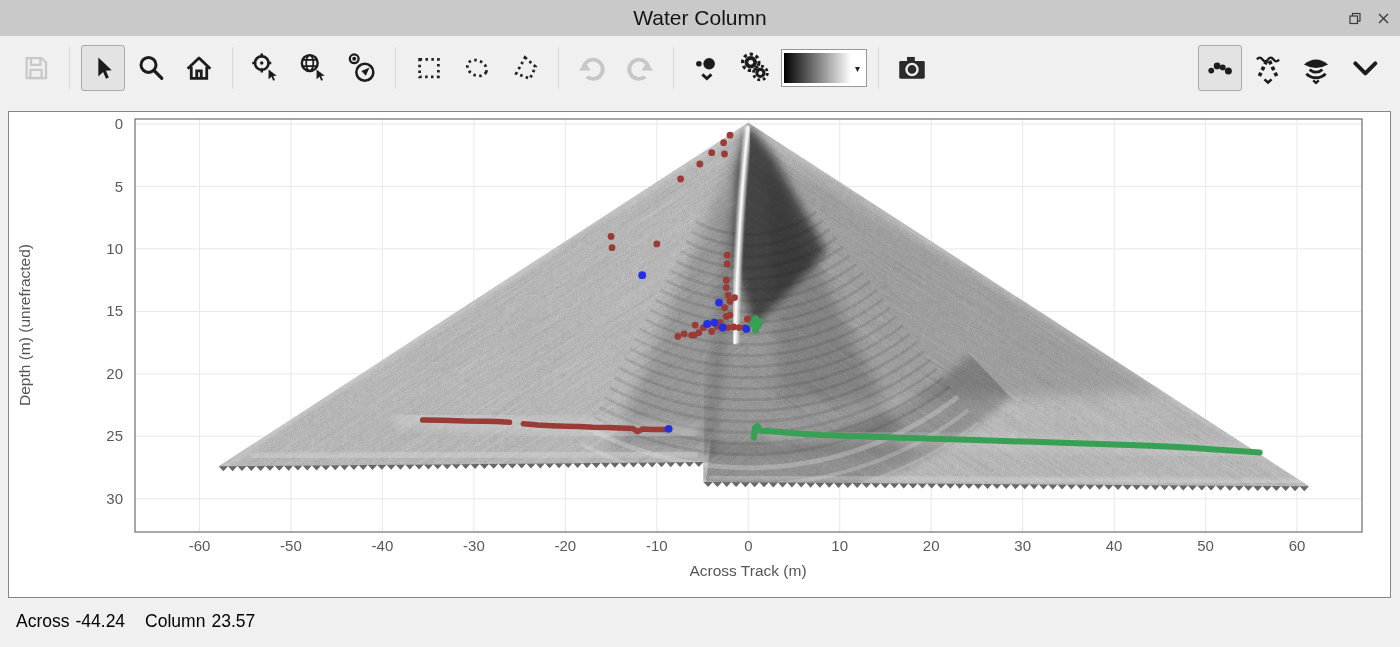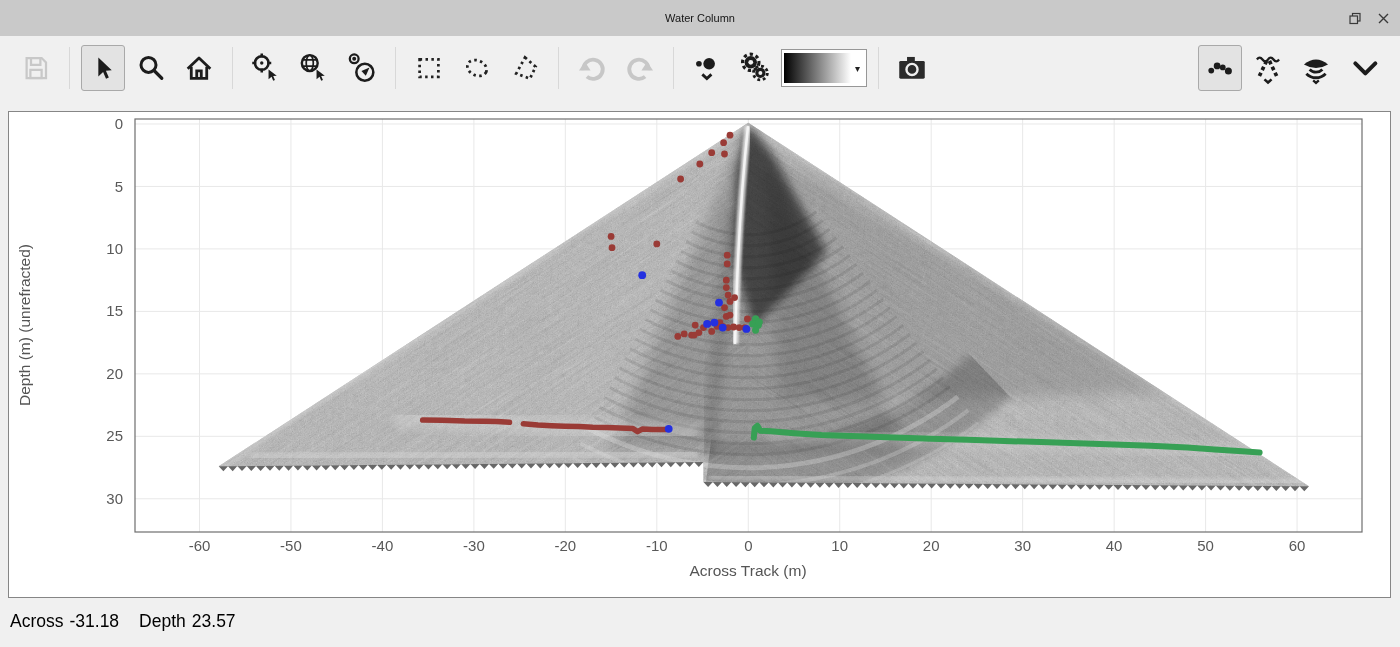--- a/index.html
+++ b/index.html
@@ -1,36 +1,36 @@
 <!DOCTYPE html>
 <html><head>
 <meta charset="utf-8">
 <style>
   html,body{margin:0;padding:0;width:1400px;height:647px;overflow:hidden;
     background:#f0f0f0;font-family:"Liberation Sans",sans-serif;}
   .titlebar{position:absolute;left:0;top:0;width:1400px;height:36px;background:#c9c9c9;
     display:flex;align-items:center;justify-content:center;}
-  .titlebar .title{font-size:11px;color:#141414;}
+  .titlebar .title{font-size:21px;color:#141414;}
   .win-controls{position:absolute;right:8px;top:0;height:36px;display:flex;align-items:center;gap:10px;}
   .win-btn{width:18px;height:18px;display:flex;align-items:center;justify-content:center;cursor:default;}
   .toolbar{position:absolute;left:0;top:36px;width:1400px;height:64px;background:#f0f0f0;
     display:flex;align-items:center;padding:0 14px;box-sizing:border-box;gap:4px;}
   .tbtn{width:42px;height:44px;display:flex;align-items:center;justify-content:center;
     border:1px solid transparent;border-radius:3px;flex:0 0 auto;}
   .tbtn.active{background:#e3e3e3;border-color:#a9a9a9;}
   .sep{width:1px;height:42px;background:#d8d8d8;margin:0 7px;flex:0 0 auto;}
   .spacer{flex:1 1 auto;}
   .colormap-widget{width:86px;height:38px;background:#ffffff;border:1px solid #979797;
     display:flex;align-items:center;padding:2px;box-sizing:border-box;flex:0 0 auto;}
   .colormap-gradient{flex:1 1 auto;height:30px;}
   .colormap-arrow{width:13px;text-align:center;font-size:10px;color:#222;}
   .panel{position:absolute;left:8px;top:111px;width:1381px;height:485px;background:#ffffff;
     border:1px solid #868686;}
   .statusbar{position:absolute;left:0;top:599px;width:1400px;height:44px;background:#f0f0f0;
-    display:flex;align-items:center;padding-left:10px;box-sizing:border-box;
+    display:flex;align-items:center;padding-left:16px;box-sizing:border-box;
     font-size:17.5px;color:#000;}
   .statusbar span{margin-right:6px;}
   .statusbar .gap{width:8px;}
   svg{display:block;}
 </style>
 </head>
 <body>
 
 <div class="titlebar">
   <div class="title">Water Column</div>
@@ -429,17 +429,17 @@
         <text x="114" y="329.3" text-anchor="end">25</text>
         <text x="114" y="391.8" text-anchor="end">30</text>
         <text x="739" y="464" text-anchor="middle" font-size="15.5" fill="#555">Across Track (m)</text>
         <text x="21" y="213" text-anchor="middle" font-size="15.5" fill="#555" transform="rotate(-90 21 213)">Depth (m) (unrefracted)</text>
       </g>
     </svg>
 </div>
 
 <div class="statusbar">
   <span>Across</span>
-  <span>-31.18</span>
+  <span>-44.24</span>
   <span class="gap"></span>
-  <span>Depth</span>
+  <span>Column</span>
   <span>23.57</span>
 </div>
 
 </body></html>

